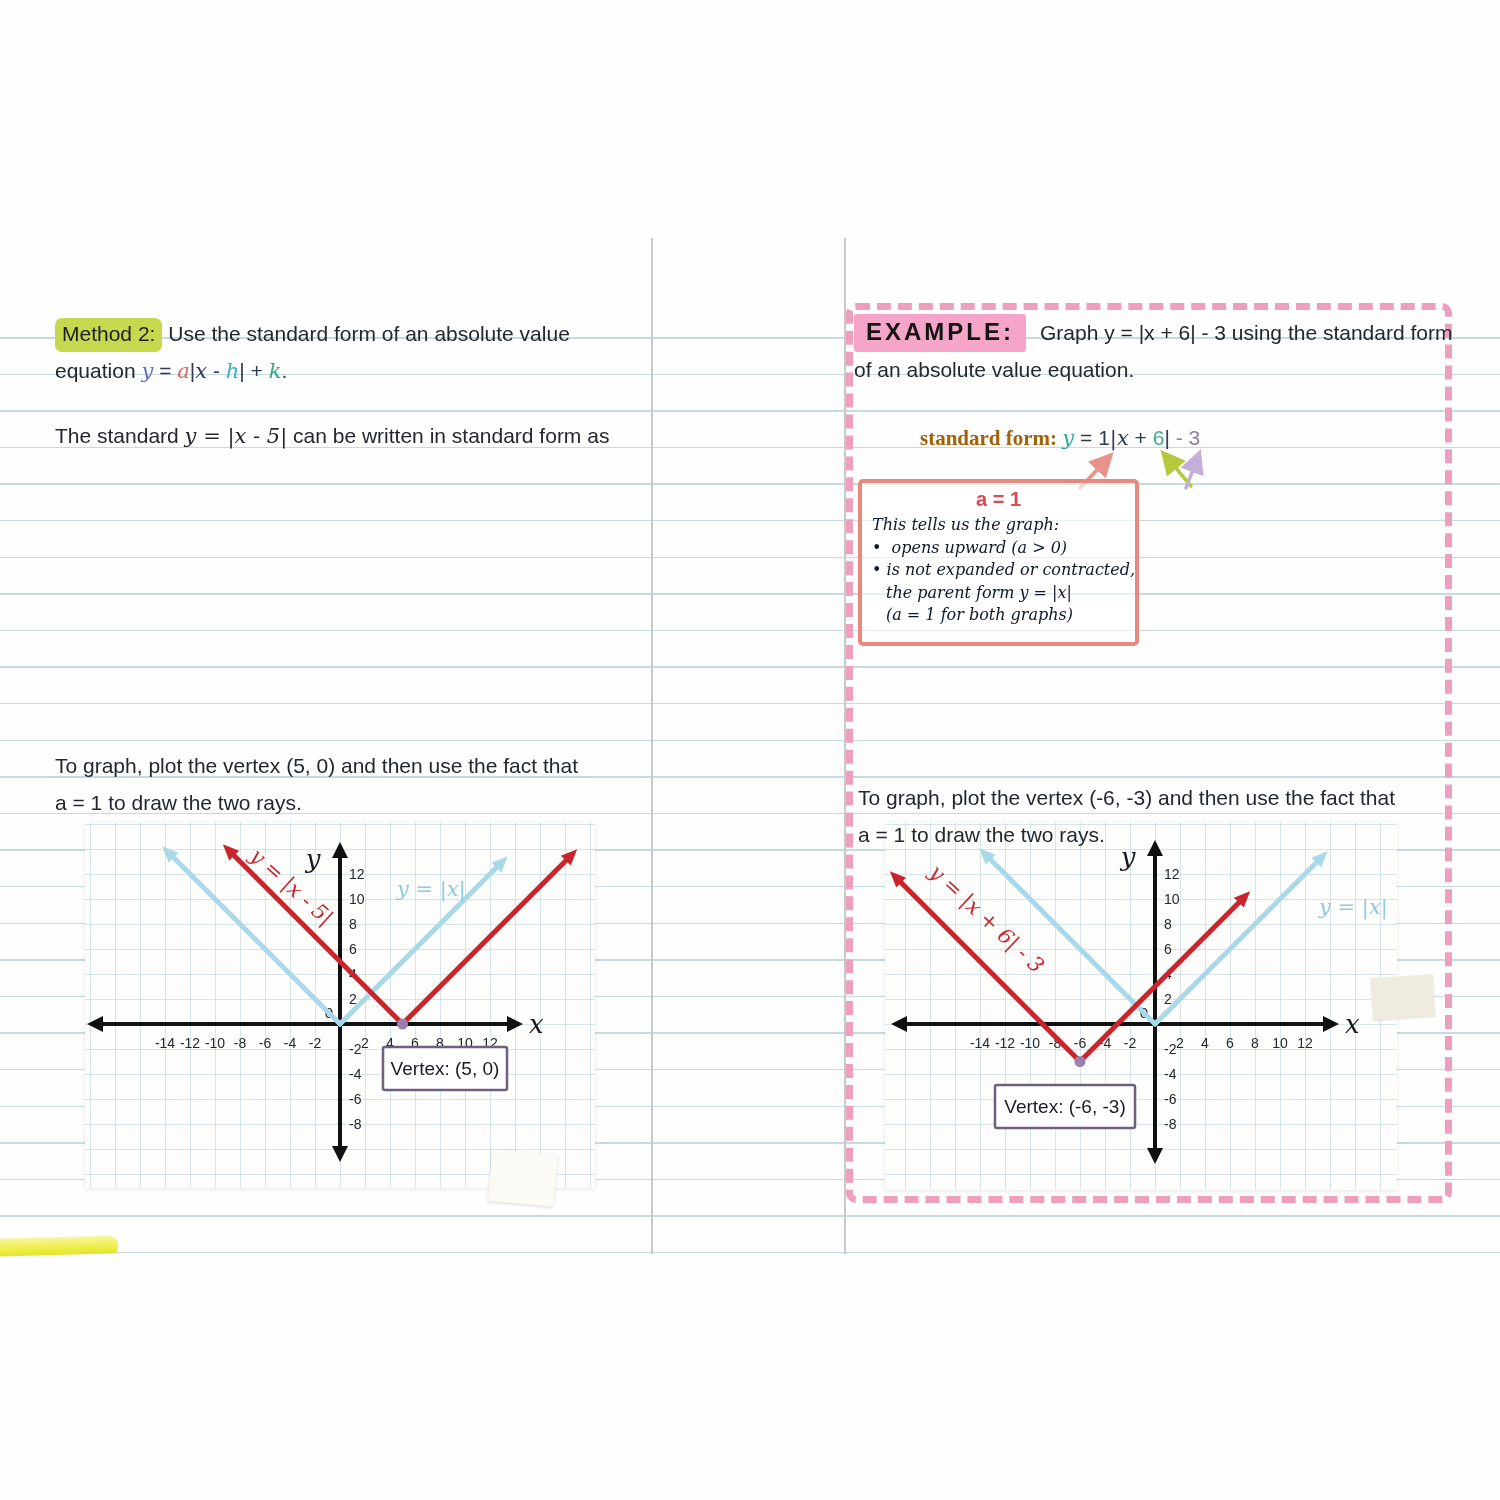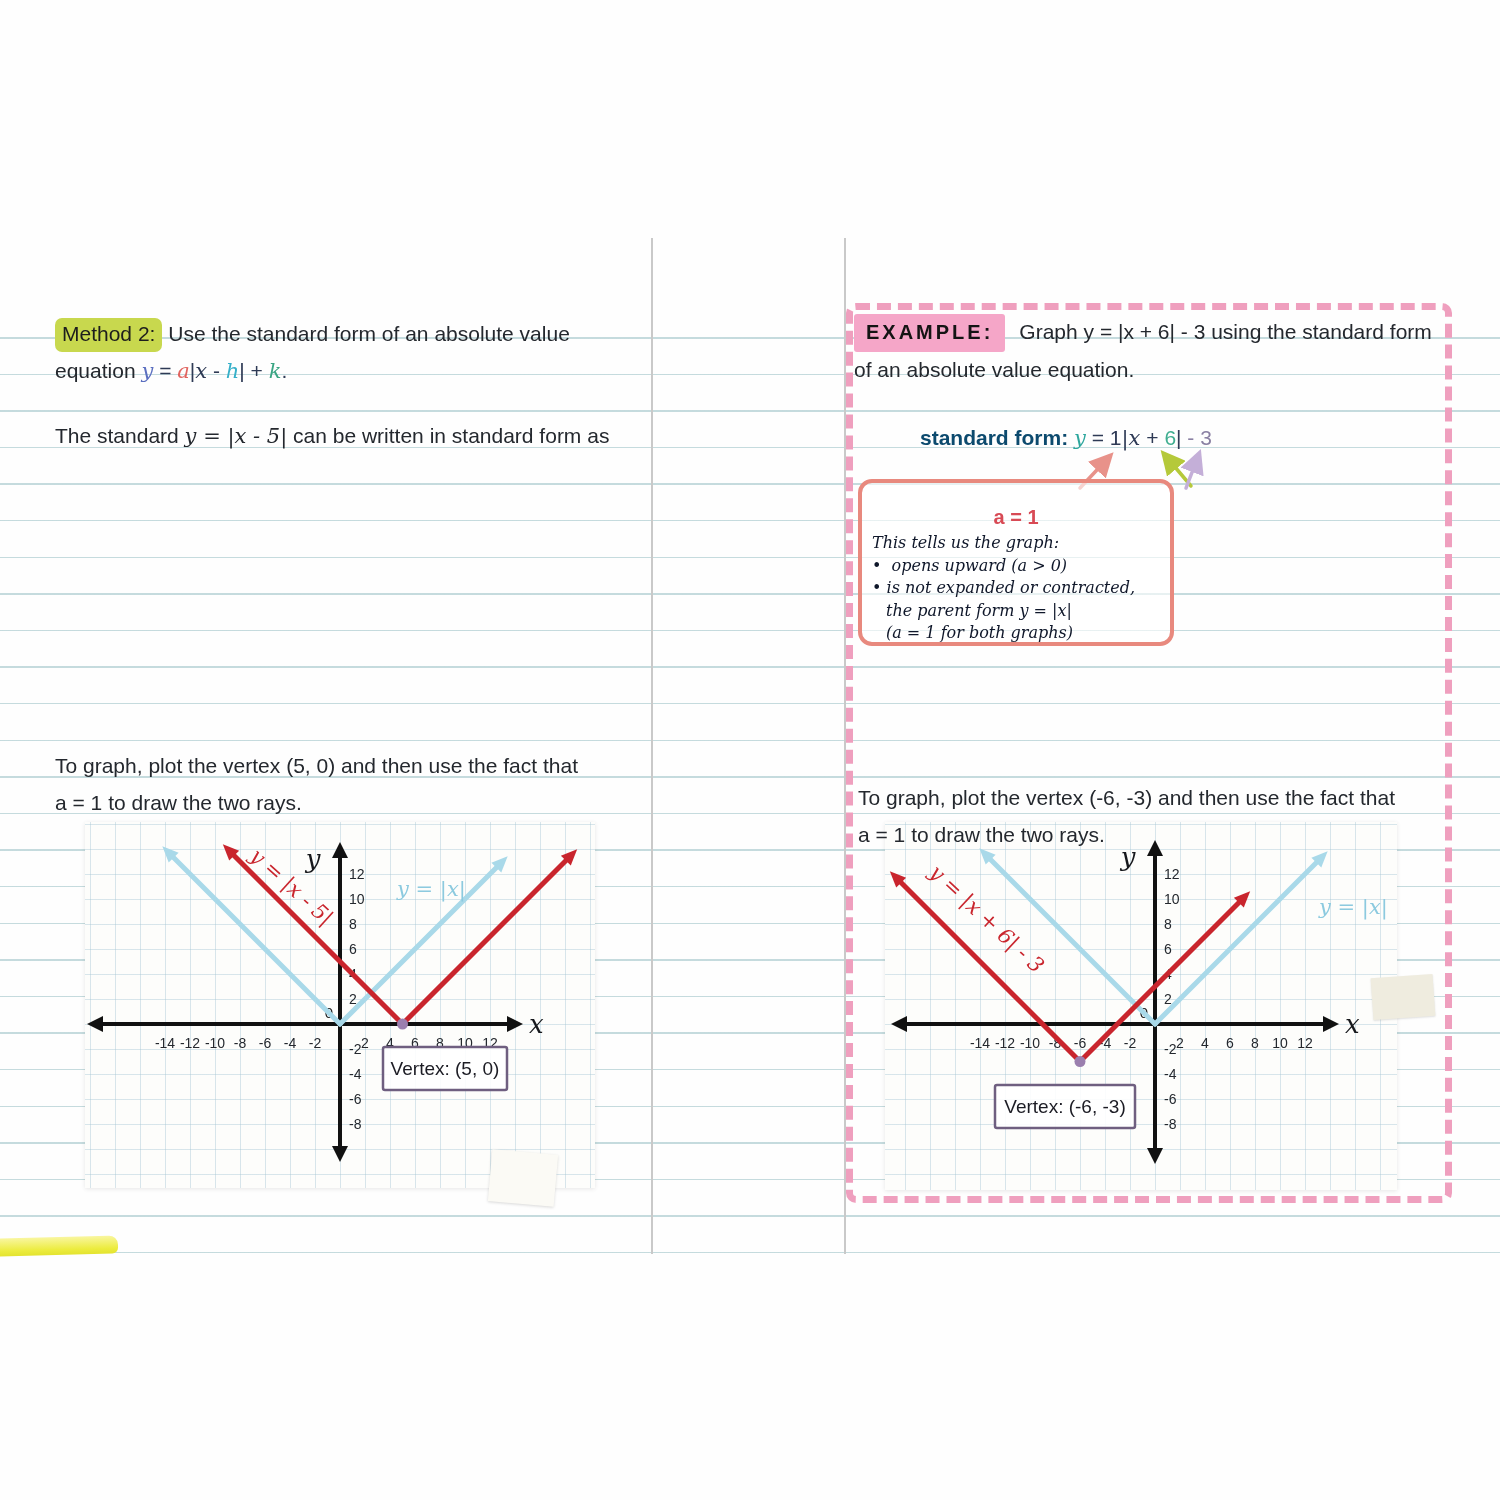--- a/index.html
+++ b/index.html
@@ -24,36 +24,36 @@
   .p-left-2{left:55px;top:418px;}
   .p-left-3{left:55px;top:748px;}
   .p-right-1{left:854px;top:314px;}
   .p-std{left:920px;top:420px;}
   .p-right-2{left:858px;top:748px;margin-top:32px;}
 
   .hl-method{display:inline-block;background:var(--highlight-method,#c8d84e);
     padding:2px 7px 4px;line-height:28px;border-radius:7px;color:#1d1d1d;}
   .hl-example{display:inline-block;background:var(--highlight-example,#f5a6c8);
     padding:5px 12px 7px;margin-right:14px;line-height:26px;border-radius:3px;
-    font-weight:bold;font-size:20px;letter-spacing:3px;color:#141414;}
+    font-weight:bold;font-size:24px;letter-spacing:3px;color:#141414;}
 
   .math{font-style:italic;font-family:"DejaVu Serif",serif;}
   .c-y{color:#5b6fc0}.c-a{color:#e0645f}.c-x{color:#2e3a55}.c-h{color:#35b0c9}
   .c-k{color:#3aa583}.c-dark{color:#2e3a55}
   .s-y{color:#2fa79e}.s-6{color:#3fae90}.s-m3{color:#8a80a3}.s-dark{color:#2e3a55}
-  .std-label{font-weight:bold;color:#0c4a6e;}
+  .std-label{font-weight:bold;color:#a16207;font-family:Liberation Serif, serif;}
 
   
   .dashed-box{position:absolute;left:846px;top:303px;width:606px;height:900px;z-index:2;
     border:7px dashed var(--dashed-border,#ef9fbe);border-radius:10px;box-sizing:border-box;}
 
   
-  .note-box{position:absolute;left:858px;top:479px;width:316px;height:167px;z-index:5;
-    border:4px solid var(--note-box-border,#e8897e);border-radius:14px;box-sizing:border-box;
-    background:rgba(255,255,255,.6);padding:21px 10px;}
+  .note-box{position:absolute;left:858px;top:479px;width:281px;height:167px;z-index:5;
+    border:4px solid var(--note-box-border,#e8897e);border-radius:5px;box-sizing:border-box;
+    background:rgba(255,255,255,.6);padding:3px 10px;}
   .note-title{font:bold 20px "Liberation Sans",sans-serif;color:var(--note-title,#d84a55);
     text-align:center;margin:2px 0 3px;}
   .note-line{font:italic 16px/22.5px "DejaVu Serif",serif;color:#0f172a;white-space:pre;}
   .note-line.indent{padding-left:14px;}
 
   
   .std-arrows{position:absolute;left:1060px;top:442px;z-index:5;}
 
   
   .graph{position:absolute;z-index:3;background-color:#fdfdfb;

